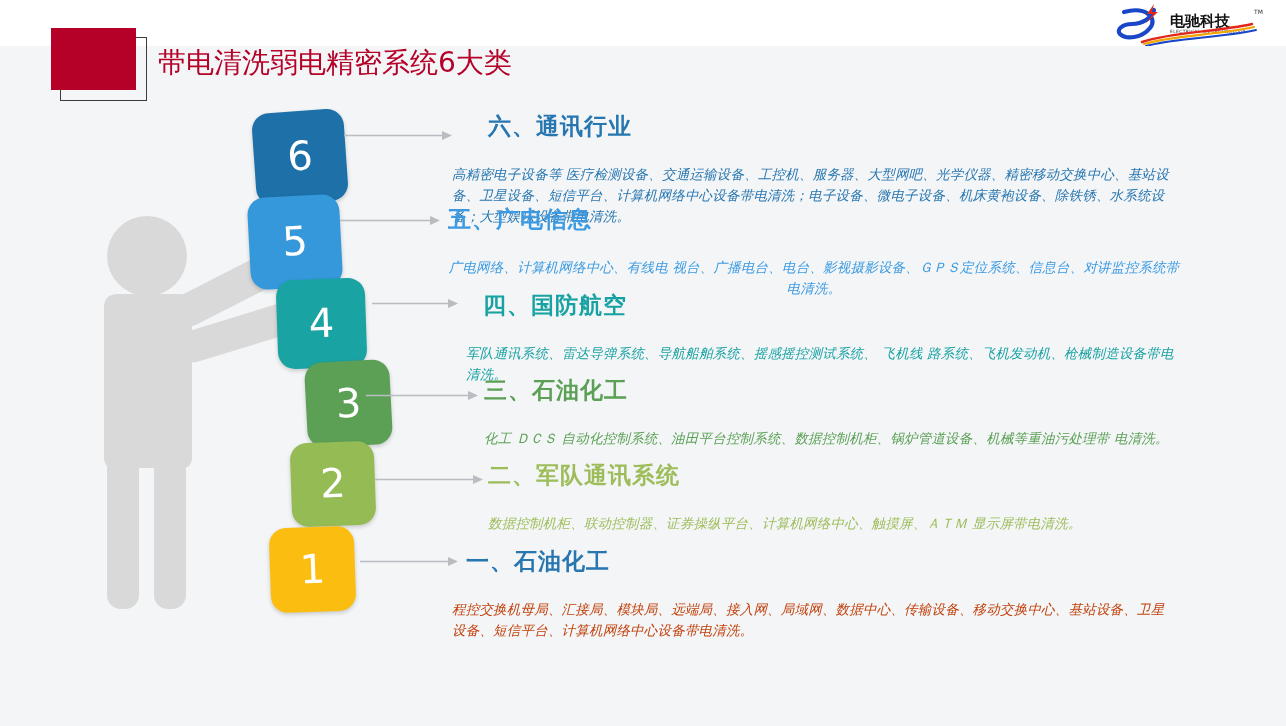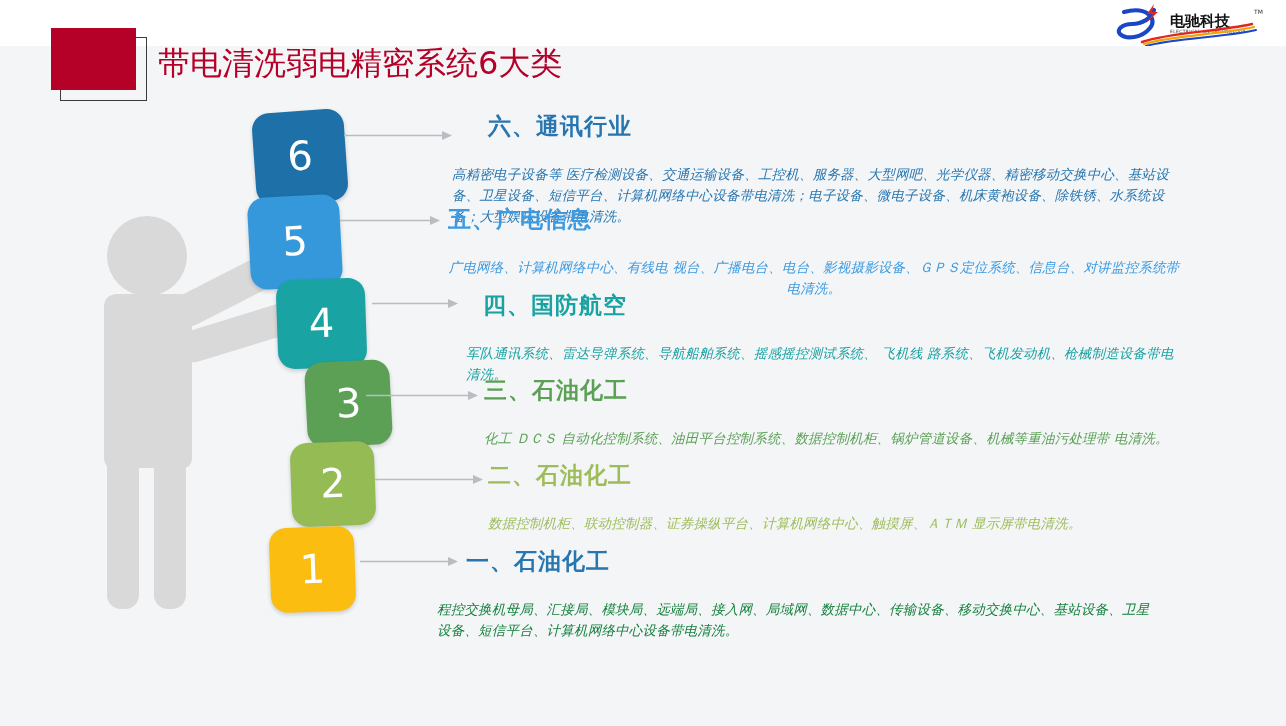--- a/index.html
+++ b/index.html
@@ -49,21 +49,21 @@
     width: 85px;
     height: 62px;
     border: 1.6px solid #3b3b3b;
     background: transparent;
     z-index: 2;
   }
   .title-text {
     position: absolute;
     left: 158px;
     top: 38px;
-    font-size: 32px;
+    font-size: 28px;
     line-height: 50px;
     color: #b50028;
     font-family: "DejaVu Sans", "Liberation Sans", sans-serif;
     white-space: nowrap;
     letter-spacing: 0px;
     z-index: 4;
   }
   
   .person {
     position: absolute;
@@ -209,22 +209,22 @@
       </div>
       <div class="entry" style="left: 0px; top: 0px;">
         <h3 style="position: absolute; left: 466px; top: 291px; color: rgb(25, 162, 162); margin-left: 17px;">四、国防航空</h3>
         <p style="position: absolute; left: 466px; top: 323px; width: 716px; color: rgb(25, 162, 162);">军队通讯系统、雷达导弹系统、导航船舶系统、摇感摇控测试系统、 飞机线 路系统、飞机发动机、枪械制造设备带电清洗。</p>
       </div>
       <div class="entry" style="left: 0px; top: 0px;">
         <h3 style="position: absolute; left: 484px; top: 376px; color: rgb(91, 160, 85);">三、石油化工</h3>
         <p style="position: absolute; left: 484px; top: 408px; width: 700px; color: rgb(91, 160, 85);">化工 ＤＣＳ 自动化控制系统、油田平台控制系统、数据控制机柜、锅炉管道设备、机械等重油污处理带 电清洗。</p>
       </div>
       <div class="entry" style="left: 0px; top: 0px;">
-        <h3 style="position: absolute; left: 488px; top: 461px; color: rgb(157, 189, 90);">二、石油化工</h3>
+        <h3 style="position: absolute; left: 488px; top: 461px; color: rgb(157, 189, 90);">二、军队通讯系统</h3>
         <p style="position: absolute; left: 488px; top: 493px; width: 640px; color: rgb(157, 189, 90);">数据控制机柜、联动控制器、证券操纵平台、计算机网络中心、触摸屏、ＡＴＭ 显示屏带电清洗。</p>
       </div>
       <div class="entry" style="left: 0px; top: 0px;">
         <h3 style="position: absolute; left: 466px; top: 547px; color: rgb(39, 118, 176);">一、石油化工</h3>
-        <p style="position: absolute; left: 437px; top: 579px; width: 720px; color: #15803d;">程控交换机母局、汇接局、模块局、远端局、接入网、局域网、数据中心、传输设备、移动交换中心、基站设备、卫星设备、短信平台、计算机网络中心设备带电清洗。</p>
+        <p style="position: absolute; left: 452px; top: 579px; width: 720px; color: #c2410c;">程控交换机母局、汇接局、模块局、远端局、接入网、局域网、数据中心、传输设备、移动交换中心、基站设备、卫星设备、短信平台、计算机网络中心设备带电清洗。</p>
       </div>
     </div>
 
 </div>
 
 </body></html>

